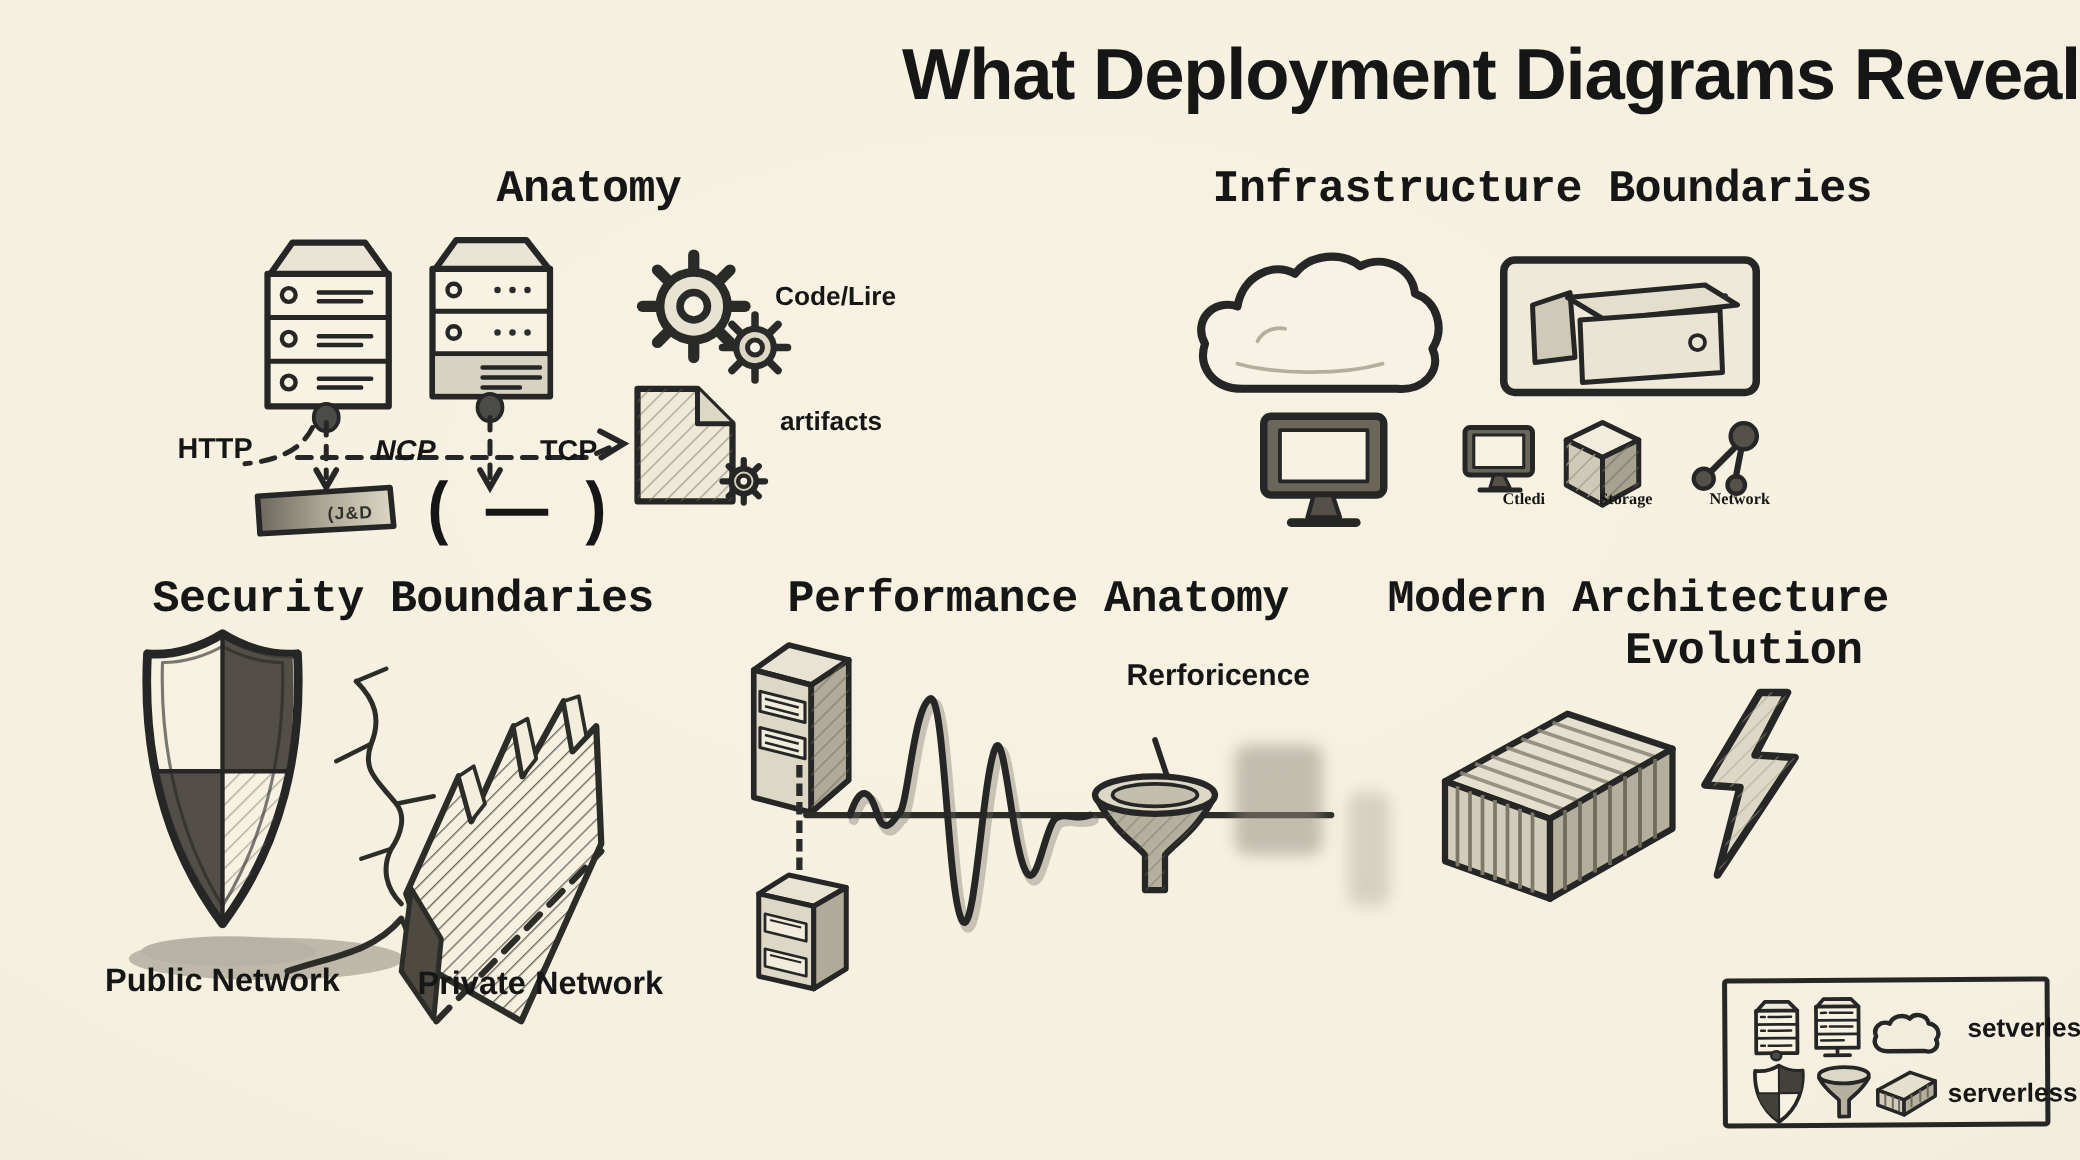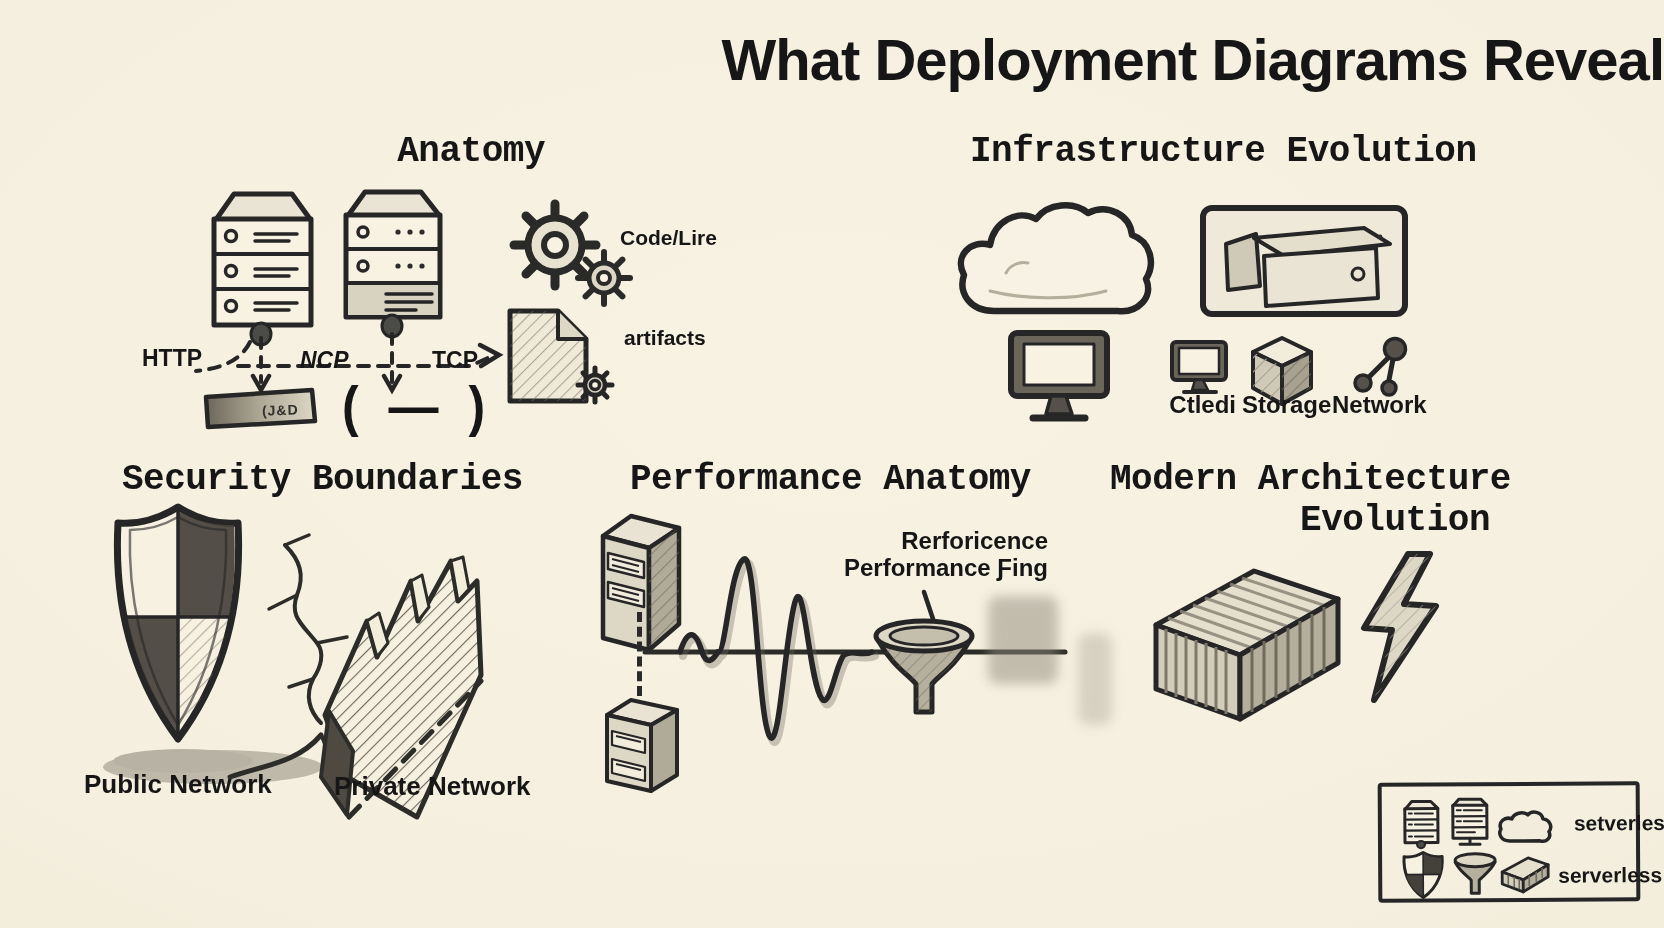--- a/index.html
+++ b/index.html
@@ -3,21 +3,21 @@
 <meta charset="utf-8">
 <style>
   html,body{margin:0;padding:0;background:#cfc9b8;}
   .canvas{position:relative;width:1664px;height:928px;overflow:hidden;
     background:radial-gradient(120% 120% at 50% 40%, #f7f2e2 0%, #f4efde 55%, #e9e4d1 100%);
     font-family:"Liberation Sans",sans-serif;color:#181818;}
   .lbl{position:absolute;font-weight:700;color:#161616;white-space:nowrap;line-height:1.12;}
   .ctr{text-align:right;}
   .title{font-size:58px;letter-spacing:-1px;}
   .h2{font-size:36px;letter-spacing:-0.5px;font-family:Liberation Mono, monospace;}
-  .small{font-size:24px;}
+  .small{font-size:13px;font-family:Liberation Serif, serif;}
   .proto{font-size:23px;}
   .mid{font-size:21px;}
   .pub{font-size:26px;}
   .note{font-size:24px;}
   .legend-lbl{font-size:21px;}
   svg.sketch{position:absolute;overflow:visible;}
   .dashv{position:absolute;border-left:5px dashed #2a2a2a;width:0;}
   .smudge{position:absolute;background:#8f8a7c;border-radius:10px;filter:blur(6px);}
   .paren{font-size:50px;font-weight:700;letter-spacing:8px;transform:scaleY(1.12);}
   .scribble{font-size:14px;font-weight:700;color:#30302c;transform:rotate(-2deg);letter-spacing:1px;}
@@ -152,21 +152,21 @@
         </linearGradient>
       </defs>
       <path d="M6,11 L112,4 L115,35 L8,41 Z" fill="url(#devGrad)" stroke="#262626" stroke-width="4.5" stroke-linejoin="round"></path>
     </svg>
     <div class="lbl scribble" style="left:262px;top:403px;">(J&amp;D</div>
 
     <div class="lbl paren" style="left:342px;top:378px;">( — )</div>
   </div>
 
   <div>
-    <div class="lbl ctr h2" style="left:970px;top:132px;width:400px;">Infrastructure Evolution</div>
+    <div class="lbl ctr h2" style="left:970px;top:132px;width:400px;">Infrastructure Boundaries</div>
 
     <svg class="sketch" style="left:950px;top:195px;" width="210" height="135" viewBox="0 0 210 135">
       <path d="M44,116 C20,116 8,98 14,80 C4,62 20,44 40,50 C44,26 68,14 86,24 C98,8 124,6 138,18 C158,8 180,20 182,40 C200,46 206,68 196,84 C204,102 188,118 168,116 Z" fill="#f7f2e3" stroke="#262626" stroke-width="6.5" stroke-linejoin="round"></path>
       <path d="M40,96 C70,104 120,106 156,96 M56,78 C60,70 70,66 78,68" fill="none" stroke="#b4ae9d" stroke-width="3" stroke-linecap="round"></path>
     </svg>
 
     <svg class="sketch" style="left:1198px;top:200px;" width="215" height="125" viewBox="0 0 215 125">
       <g stroke="#262626" stroke-linejoin="round" fill="none">
         <rect x="5" y="8" width="202" height="106" rx="9" fill="#eee9d8" stroke-width="6"></rect>
         <path d="M28,44 L58,34 L62,86 L30,90 Z" fill="#cfcab8" stroke-width="4"></path>
@@ -289,21 +289,20 @@
     <svg class="sketch" style="left:640px;top:535px;" width="430" height="235" viewBox="0 0 430 235">
       <g fill="none" stroke-linecap="round">
         <line x1="5" y1="117" x2="425" y2="117" stroke="#2c2c28" stroke-width="5"></line>
         <path d="M40,117 C48,92 56,96 62,117 C67,131 73,125 78,117 C86,118 90,32 104,24 C116,18 118,185 130,202 C140,216 146,88 156,64 C164,44 170,150 182,164 C190,174 196,128 204,120 C212,114 222,122 232,117" stroke="#6f6a5e" stroke-width="8" opacity="0.35" transform="translate(3,4)"></path>
         <path d="M40,117 C48,92 56,96 62,117 C67,131 73,125 78,117 C86,118 90,32 104,24 C116,18 118,185 130,202 C140,216 146,88 156,64 C164,44 170,150 182,164 C190,174 196,128 204,120 C212,114 222,122 232,117" stroke="#262626" stroke-width="5.5"></path>
       </g>
     </svg>
 
     <div class="lbl ctr note" style="left:818px;top:528px;width:230px;">
       <div>Rerforicence</div>
-      <div>Performance Ƒing</div>
     </div>
     <svg class="sketch" style="left:918px;top:588px;" width="26" height="44" viewBox="0 0 26 44">
       <line x1="6" y1="4" x2="18" y2="40" stroke="#262626" stroke-width="4.5" stroke-linecap="round"></line>
     </svg>
 
     <svg class="sketch" style="left:872px;top:616px;" width="104" height="104" viewBox="0 0 104 104">
       <g stroke="#262626" stroke-linejoin="round" stroke-linecap="round" fill="none">
         <path d="M6,24 C20,50 38,60 44,68 L44,96 L60,96 L60,68 C66,60 84,50 98,24 Z" fill="#b5af9d" stroke-width="5"></path>
         <path d="M6,24 C20,50 38,60 44,68 L44,96 L60,96 L60,68 C66,60 84,50 98,24 Z" fill="url(#hatch)" opacity="0.45" stroke="none"></path>
         <ellipse cx="52" cy="20" rx="48" ry="15" fill="#ddd8c6" stroke-width="5"></ellipse>

